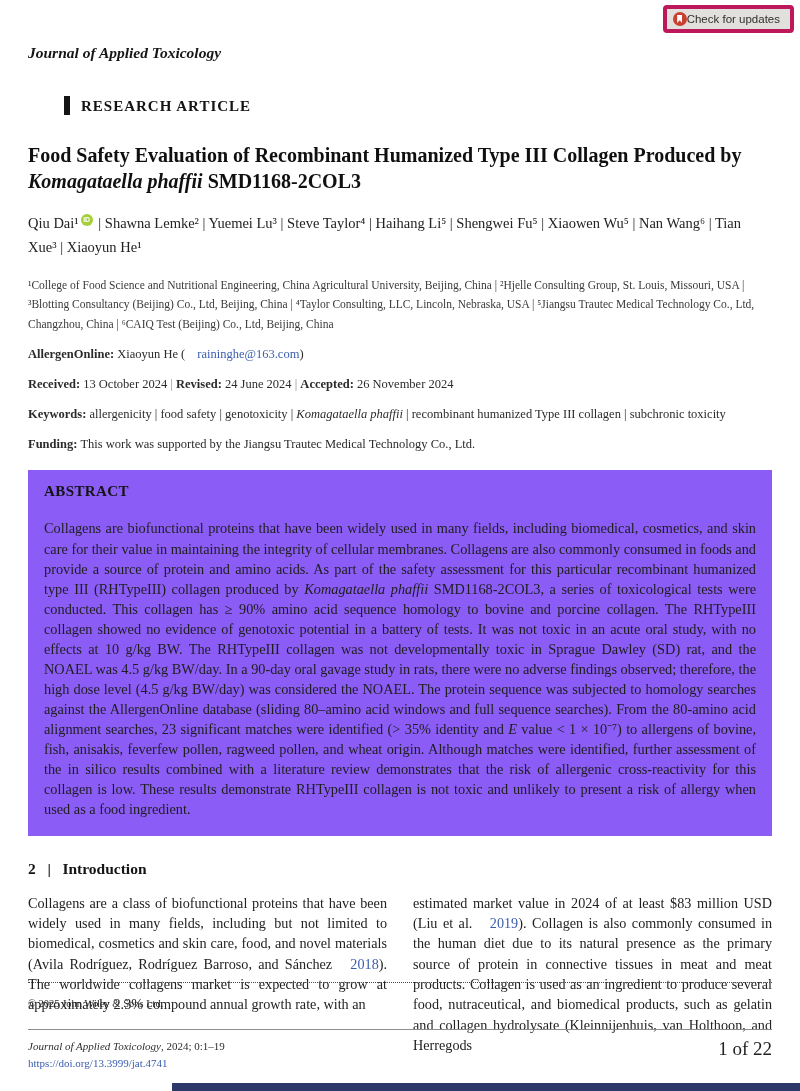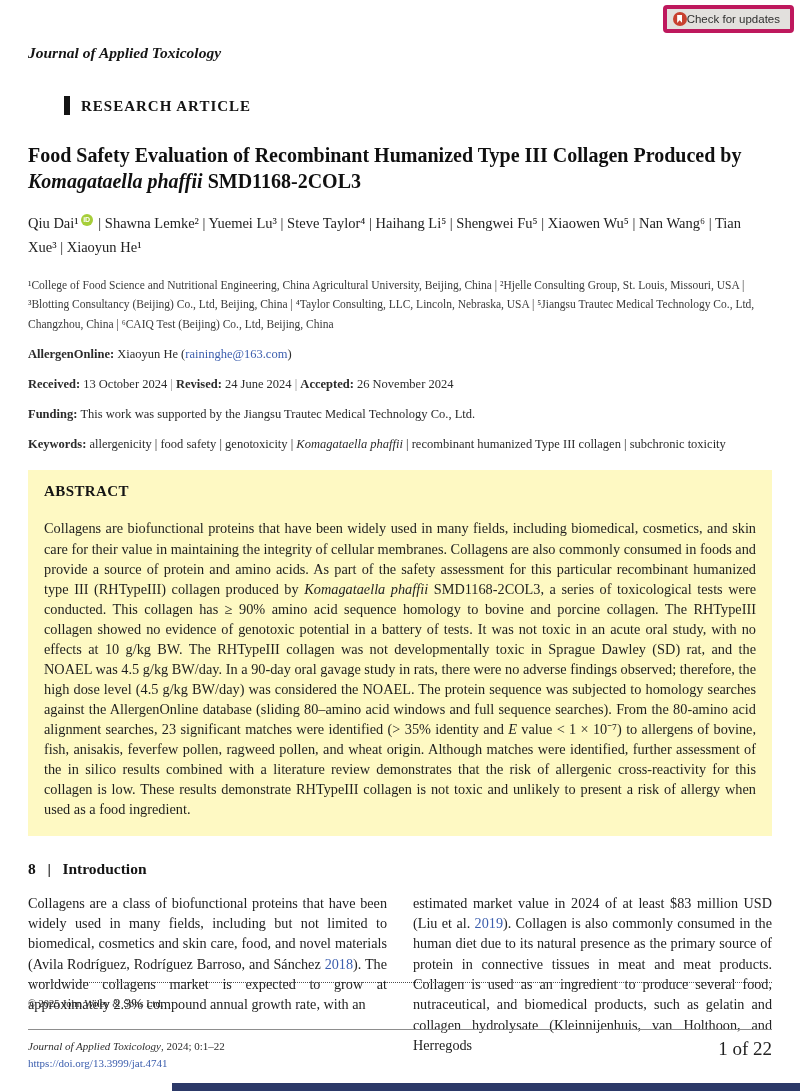--- a/index.html
+++ b/index.html
@@ -50,25 +50,25 @@
     background:#a6ce39; color:#fff; font-family:"Liberation Sans", sans-serif;
     font-size:7px; font-weight:bold; align-items:center; justify-content:center;
     vertical-align:super; margin:0 2px; cursor:pointer;
   }
 
   
   .affiliations { margin-top:16px; font-size:11.5px; line-height:1.7; color:#3a3a3a; max-width:740px; }
   .meta-line { margin-top:11px; font-size:12.5px; color:#2b2b2b; line-height:1.5; max-width:740px; }
   .seg-b { font-weight:bold; }
   .seg-i { font-style:italic; }
-  .seg-a { color:#3a5dad; cursor:pointer; }
+  .seg-a { color:#3a5dad; cursor:pointer;margin-left:12px; }
   .seg-sep { color:#8e8e8e; }
 
   
-  .abstract-box { margin-top:17px; background:#fef9c3; padding:13px 16px 17px 16px; }
+  .abstract-box { margin-top:17px; background:#8b5cf6; padding:13px 16px 17px 16px; }
   .abstract-heading { font-weight:bold; font-size:15px; letter-spacing:.4px; color:#141414; }
   .abstract-body { margin-top:18px; font-size:14.3px; line-height:1.4; text-align:justify; color:#1e1e1e; }
 
   
   .intro-heading { margin-top:24px; font-weight:bold; font-size:15.5px; color:#141414; white-space:pre; }
   .columns { display:flex; gap:26px; margin-top:15px; }
   .col { flex:1; font-size:14.2px; line-height:1.43; text-align:justify; color:#222; }
 
   
   .foot { position:absolute; left:28px; right:28px; bottom:20px; }
@@ -106,42 +106,42 @@
   <h1 class="title"><span>Food Safety Evaluation of Recombinant Humanized Type III Collagen Produced by </span><span class="seg-i">Komagataella phaffii</span><span> SMD1168-2COL3</span></h1>
 
   <div class="authors">
     <span>Qiu Dai¹</span><span class="orcid">iD</span><span> | Shawna Lemke² | Yuemei Lu³ | Steve Taylor⁴ | Haihang Li⁵ | Shengwei Fu⁵ | Xiaowen Wu⁵ | Nan Wang⁶ | Tian Xue³ | Xiaoyun He¹</span>
   </div>
 
   <div class="affiliations">¹College of Food Science and Nutritional Engineering, China Agricultural University, Beijing, China | ²Hjelle Consulting Group, St. Louis, Missouri, USA | ³Blotting Consultancy (Beijing) Co., Ltd, Beijing, China | ⁴Taylor Consulting, LLC, Lincoln, Nebraska, USA | ⁵Jiangsu Trautec Medical Technology Co., Ltd, Changzhou, China | ⁶CAIQ Test (Beijing) Co., Ltd, Beijing, China</div>
 
   <div class="meta-line"><span class="seg-b">AllergenOnline: </span><span>Xiaoyun He (</span><span class="seg-a">raininghe@163.com</span><span>)</span></div>
   <div class="meta-line"><span class="seg-b">Received: </span><span>13 October 2024</span><span class="seg-sep">  |  </span><span class="seg-b">Revised: </span><span>24 June 2024</span><span class="seg-sep">  |  </span><span class="seg-b">Accepted: </span><span>26 November 2024</span></div>
+  <div class="meta-line"><span class="seg-b">Keywords: </span><span>allergenicity | food safety | genotoxicity | </span><span class="seg-i">Komagataella phaffii</span><span> | recombinant humanized Type III collagen | subchronic toxicity</span></div>
   <div class="meta-line"><span class="seg-b">Funding: </span><span>This work was supported by the Jiangsu Trautec Medical Technology Co., Ltd.</span></div>
-  <div class="meta-line"><span class="seg-b">Keywords: </span><span>allergenicity | food safety | genotoxicity | </span><span class="seg-i">Komagataella phaffii</span><span> | recombinant humanized Type III collagen | subchronic toxicity</span></div>
 
   <div class="abstract-box">
     <div class="abstract-heading">ABSTRACT</div>
     <div class="abstract-body"><span>Collagens are biofunctional proteins that have been widely used in many fields, including biomedical, cosmetics, and skin care for their value in maintaining the integrity of cellular membranes. Collagens are also commonly consumed in foods and provide a source of protein and amino acids. As part of the safety assessment for this particular recombinant humanized type III (RHTypeIII) collagen produced by </span><span class="seg-i">Komagataella phaffii</span><span> SMD1168-2COL3, a series of toxicological tests were conducted. This collagen has ≥ 90% amino acid sequence homology to bovine and porcine collagen. The RHTypeIII collagen showed no evidence of genotoxic potential in a battery of tests. It was not toxic in an acute oral study, with no effects at 10 g/kg BW. The RHTypeIII collagen was not developmentally toxic in Sprague Dawley (SD) rat, and the NOAEL was 4.5 g/kg BW/day. In a 90-day oral gavage study in rats, there were no adverse findings observed; therefore, the high dose level (4.5 g/kg BW/day) was considered the NOAEL. The protein sequence was subjected to homology searches against the AllergenOnline database (sliding 80–amino acid windows and full sequence searches). From the 80-amino acid alignment searches, 23 significant matches were identified (&gt; 35% identity and </span><span class="seg-i">E</span><span> value &lt; 1 × 10⁻⁷) to allergens of bovine, fish, anisakis, feverfew pollen, ragweed pollen, and wheat origin. Although matches were identified, further assessment of the in silico results combined with a literature review demonstrates that the risk of allergenic cross-reactivity for this collagen is low. These results demonstrate RHTypeIII collagen is not toxic and unlikely to present a risk of allergy when used as a food ingredient.</span></div>
   </div>
 
-  <div class="intro-heading">8   |   Introduction</div>
+  <div class="intro-heading">2   |   Introduction</div>
 
   <div class="columns">
     <div class="col"><span>Collagens are a class of biofunctional proteins that have been widely used in many fields, including but not limited to biomedical, cosmetics and skin care, food, and novel materials (Avila Rodríguez, Rodríguez Barroso, and Sánchez </span><span class="seg-a">2018</span><span>). The worldwide collagens market is expected to grow at approximately 2.3% compound annual growth rate, with an</span></div>
     <div class="col"><span>estimated market value in 2024 of at least $83 million USD (Liu et al. </span><span class="seg-a">2019</span><span>). Collagen is also commonly consumed in the human diet due to its natural presence as the primary source of protein in connective tissues in meat and meat products. Collagen is used as an ingredient to produce several food, nutraceutical, and biomedical products, such as gelatin and collagen hydrolysate (Kleinnijenhuis, van Holthoon, and Herregods </span></div>
   </div>
 
   <div class="foot">
     <div class="dotted-rule"></div>
     <div class="copyright">© 2025 John Wiley &amp; Sons Ltd.</div>
     <div class="solid-rule"></div>
     <div class="foot-row">
       <div class="foot-left">
-        <span><span class="seg-i">Journal of Applied Toxicology</span><span>, 2024; 0:1–22</span></span>
+        <span><span class="seg-i">Journal of Applied Toxicology</span><span>, 2024; 0:1–19</span></span>
         <span class="doi-link">https://doi.org/13.3999/jat.4741</span>
       </div>
       <div class="page-info">1 of 22</div>
     </div>
   </div>
 
 </div>
 
 <div class="bottom-bar"></div>
 

